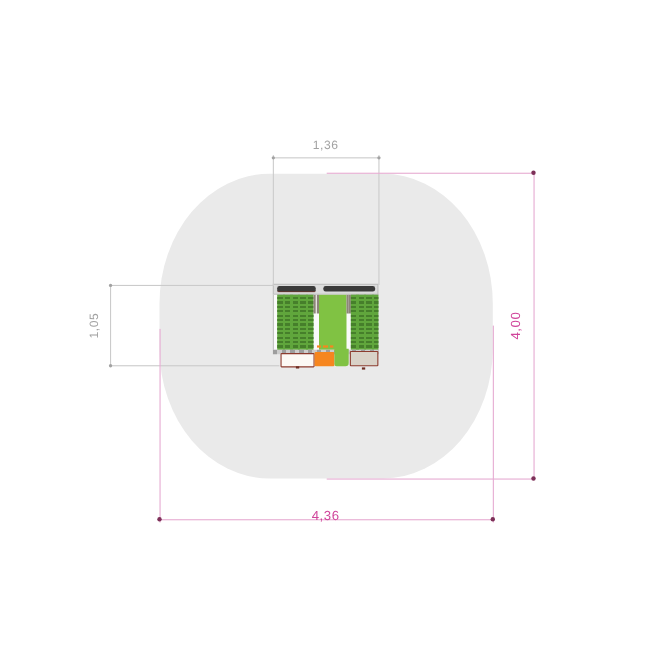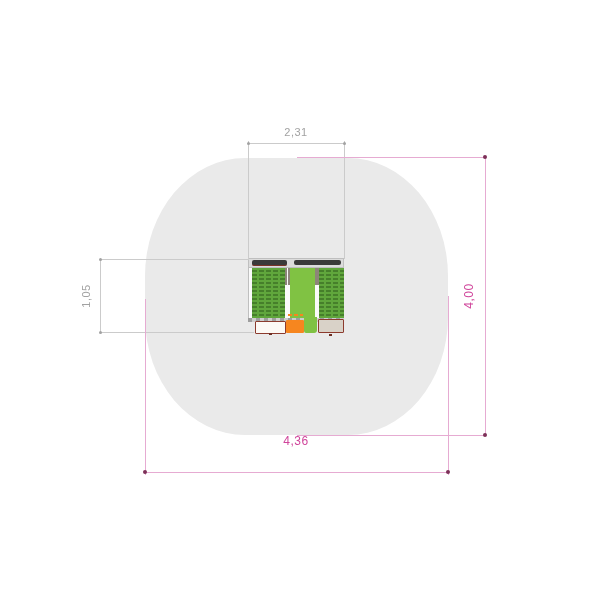--- a/index.html
+++ b/index.html
@@ -106,21 +106,21 @@
     <div class="box box-right"></div>
     <div class="foot" style="left:81px;top:76px"></div>
   </div>
 
   <div>
     <div class="seg v gray-line" style="left:248px;top:141px;height:118px"></div>
     <div class="seg v gray-line" style="left:344px;top:141px;height:118px"></div>
     <div class="seg h gray-line" style="left:248px;top:143px;width:97px"></div>
     <div class="dot gray" style="left:247px;top:142px"></div>
     <div class="dot gray" style="left:343px;top:142px"></div>
-    <div class="dim-label gray-text" style="left:271px;top:126px;width:50px">2,31</div>
+    <div class="dim-label gray-text" style="left:271px;top:126px;width:50px">1,36</div>
   </div>
 
   <div>
     <div class="seg v gray-line" style="left:100px;top:259px;height:74px"></div>
     <div class="seg h gray-line" style="left:100px;top:259px;width:149px"></div>
     <div class="seg h gray-line" style="left:100px;top:332px;width:154px"></div>
     <div class="dot gray" style="left:99px;top:258px"></div>
     <div class="dot gray" style="left:99px;top:331px"></div>
     <div class="dim-label gray-text rot" style="left:66px;top:290px;width:40px">1,05</div>
   </div>
@@ -133,16 +133,16 @@
     <div class="dot pink" style="left:483px;top:433px"></div>
     <div class="dim-label pink-text rot" style="left:447px;top:289px;width:44px">4,00</div>
   </div>
 
   <div>
     <div class="seg v pink-line" style="left:145px;top:299px;height:176px"></div>
     <div class="seg v pink-line" style="left:448px;top:296px;height:179px"></div>
     <div class="seg h pink-line" style="left:145px;top:472px;width:304px"></div>
     <div class="dot pink" style="left:143px;top:470px"></div>
     <div class="dot pink" style="left:446px;top:470px"></div>
-    <div class="dim-label pink-text" style="left:266px;top:434px;width:60px">4,36</div>
+    <div class="dim-label pink-text" style="left:266px;top:462px;width:60px">4,36</div>
   </div>
 
 </div>
 
 </body></html>

